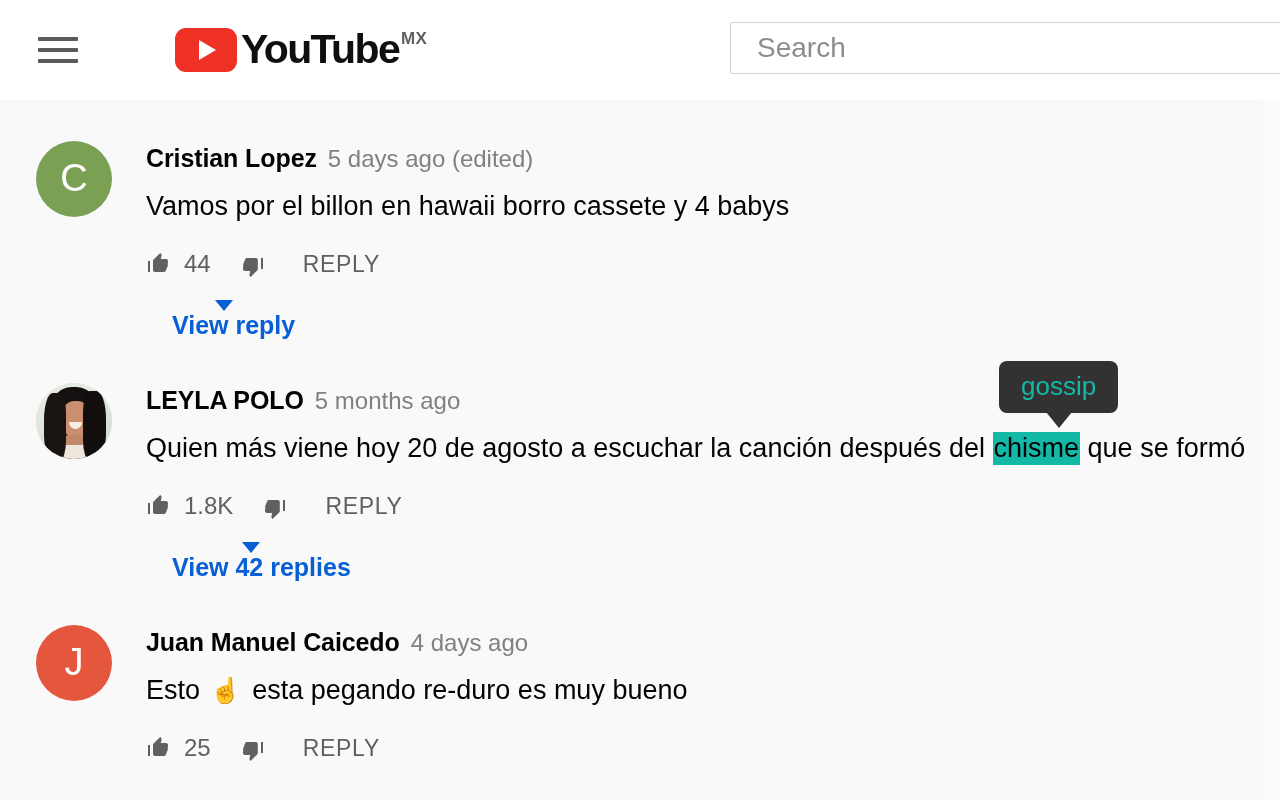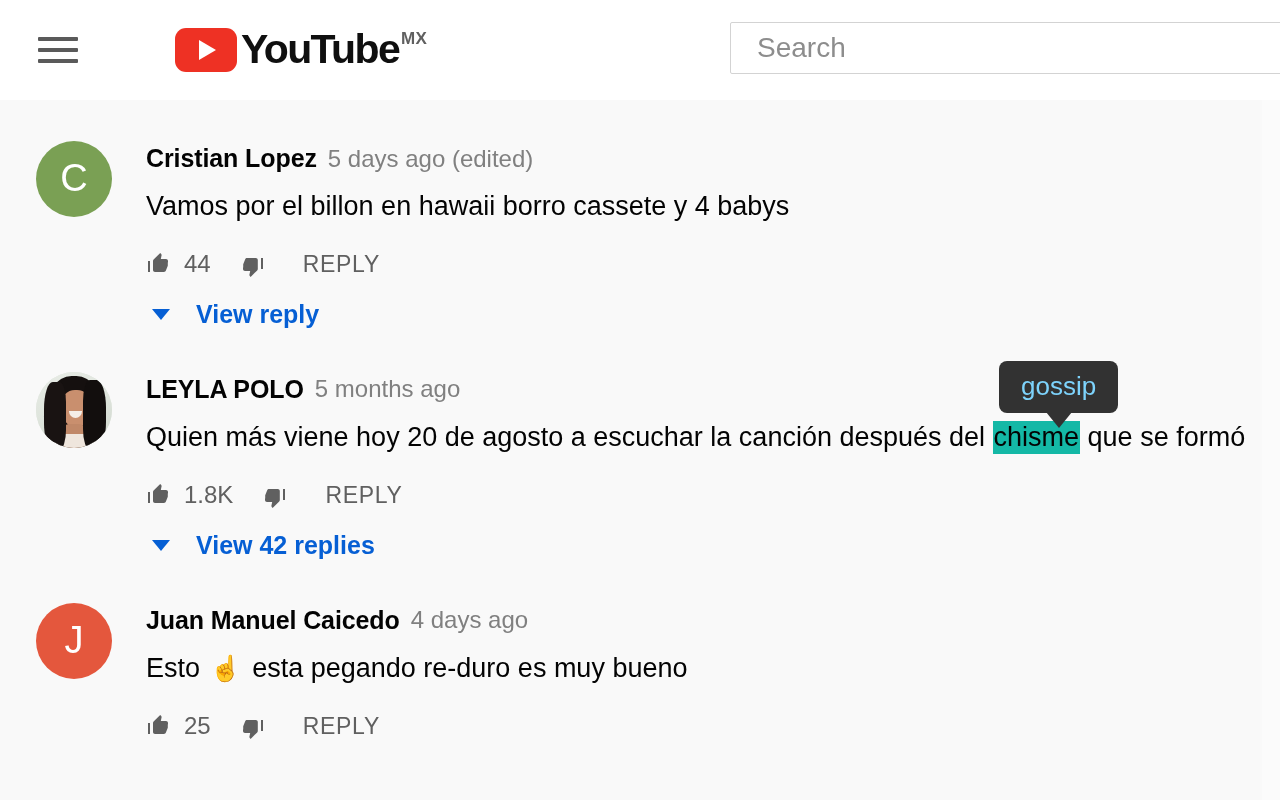--- a/index.html
+++ b/index.html
@@ -262,21 +262,21 @@
   }
 
   .comment-body {
     margin-left: 34px;
     padding-top: 3px;
     min-width: 0;
   }
 
   .comment-header {
     display: flex;
-    align-items: center;
+    align-items: flex-end;
     gap: 11px;
     white-space: nowrap;
   }
   .author {
     font-size: 25px;
     font-weight: bold;
     color: #030303;
     cursor: pointer;
     letter-spacing: -0.1px;
   }
@@ -328,20 +328,21 @@
     letter-spacing: .7px;
     cursor: pointer;
   }
 
   .replies-row {
     margin-top: 22px;
     display: flex;
     align-items: center;
     cursor: pointer;
     width: max-content;
+    flex-direction: column;
   }
   .caret {
     width: 0; height: 0;
     border-style: solid;
     border-width: 11px 9px 0 9px;
     border-color: #065fd4 transparent transparent transparent;
     margin-left: 6px;
     flex: 0 0 auto;
   }
   .replies-label {
@@ -356,21 +357,21 @@
     position: absolute;
     left: 999px; top: 361px;
     background: #323232;
     border-radius: 8px;
     padding: 12px 22px 14px 22px;
     z-index: 9;
     pointer-events: none;
   }
   .tooltip-text {
     font-size: 26px;
-    color: #7dd3fc;
+    color: #14b8a6;
     line-height: 1;
     white-space: nowrap;
   }
   .tooltip::after {
     content: "";
     position: absolute;
     left: 50%;
     bottom: -15px;
     transform: translateX(-50%);
     border-style: solid;

